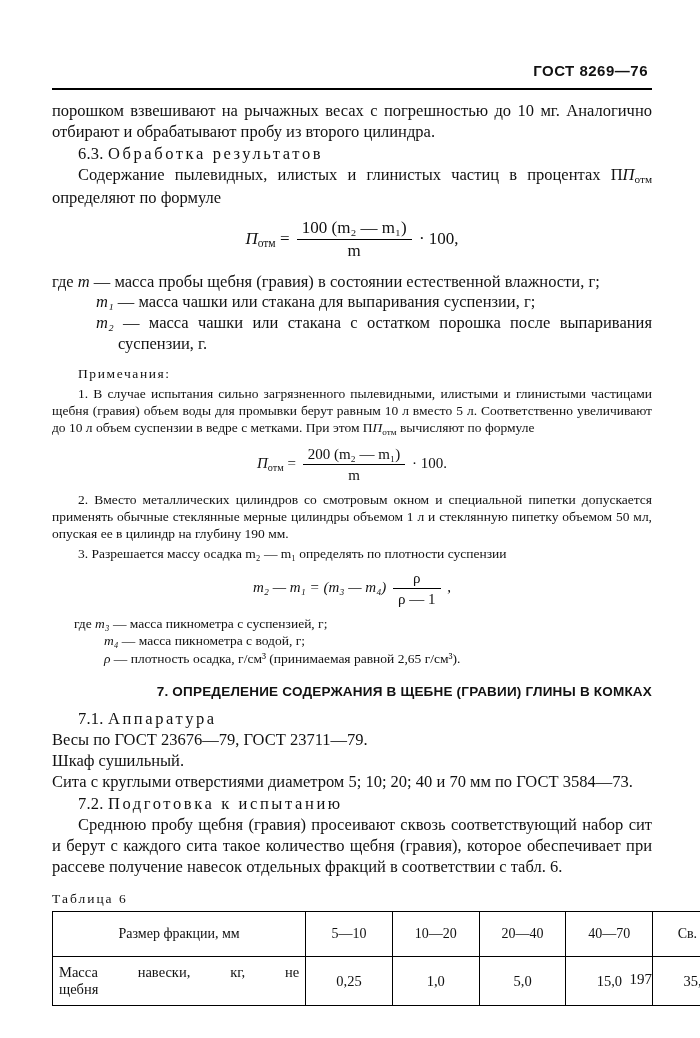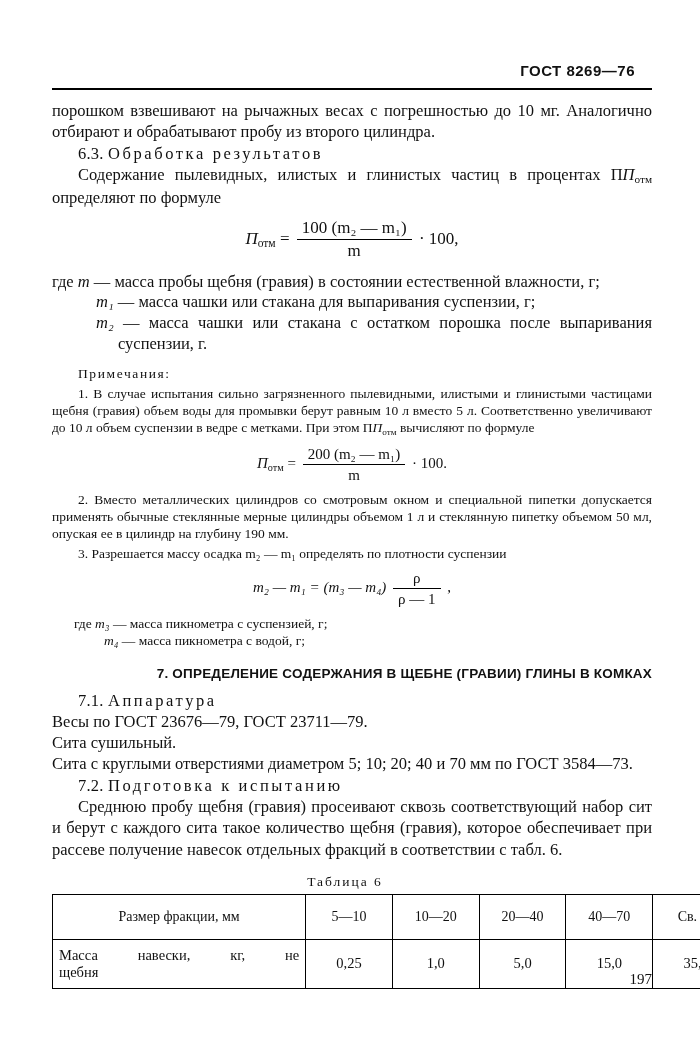--- a/index.html
+++ b/index.html
@@ -18,21 +18,21 @@
   .page {
     position: relative;
     width: 700px;
     height: 1038px;
     padding: 0;
     box-sizing: border-box;
   }
   .header {
     position: absolute;
     top: 62px;
-    right: 65px;
+    right: 52px;
     font-family: "Liberation Sans", sans-serif;
     font-weight: bold;
     font-size: 15px;
     letter-spacing: 0.5px;
   }
   .header-rule {
     position: absolute;
     top: 88px;
     left: 52px;
     right: 48px;
@@ -135,21 +135,21 @@
   .section-title {
     font-family: "Liberation Sans", sans-serif;
     font-weight: bold;
     font-size: 13.5px;
     text-align: right;
     margin: 16px 0 10px 0;
     letter-spacing: 0.2px;
   }
   .table-caption {
     font-size: 13.5px;
-    text-align: center;
+    text-align: left;
     letter-spacing: 2px;
     margin-top: 14px;
     margin-right: 14px;
   }
   table.data {
     border-collapse: collapse;
     width: 688px;
     margin-top: 4px;
     font-size: 14.5px;
   }
@@ -250,31 +250,35 @@
     <div class="deflist">
       <div class="defsmall">
         <span>где</span>
         <i class="var">m₃</i>
         <span>— масса пикнометра с суспензией, г;</span>
       </div>
       <div class="defsmall" style="text-indent:0;">
         <i class="var">m₄</i>
         <span>— масса пикнометра с водой, г;</span>
       </div>
+      <div class="defsmall" style="text-indent:0;">
+        <i class="var">ρ</i>
+        <span>— плотность осадка, г/см³ (принимаемая равной 2,65 г/см³).</span>
+      </div>
     </div>
 
     <div class="section-title">7. ОПРЕДЕЛЕНИЕ СОДЕРЖАНИЯ В ЩЕБНЕ (ГРАВИИ) ГЛИНЫ В КОМКАХ</div>
 
     <div class="sec-head">
       <span>7.1.</span>
       <span class="spaced">Аппаратура</span>
     </div>
 
     <p class="body-text">Весы по ГОСТ 23676—79, ГОСТ 23711—79.</p>
-    <p class="body-text">Сита сушильный.</p>
+    <p class="body-text">Шкаф сушильный.</p>
     <p class="body-text">Сита с круглыми отверстиями диаметром 5; 10; 20; 40 и 70 мм по ГОСТ 3584—73.</p>
 
     <div class="sec-head">
       <span>7.2.</span>
       <span class="spaced">Подготовка  к  испытанию</span>
     </div>
 
     <p class="body-text indent">Среднюю пробу щебня (гравия) просеивают сквозь соответствующий набор сит и берут с каждого сита такое количество щебня (гравия), которое обеспечивает при рассеве получение навесок отдельных фракций в соответствии с табл. 6.</p>
 
     <div class="table-caption">Таблица 6</div>

